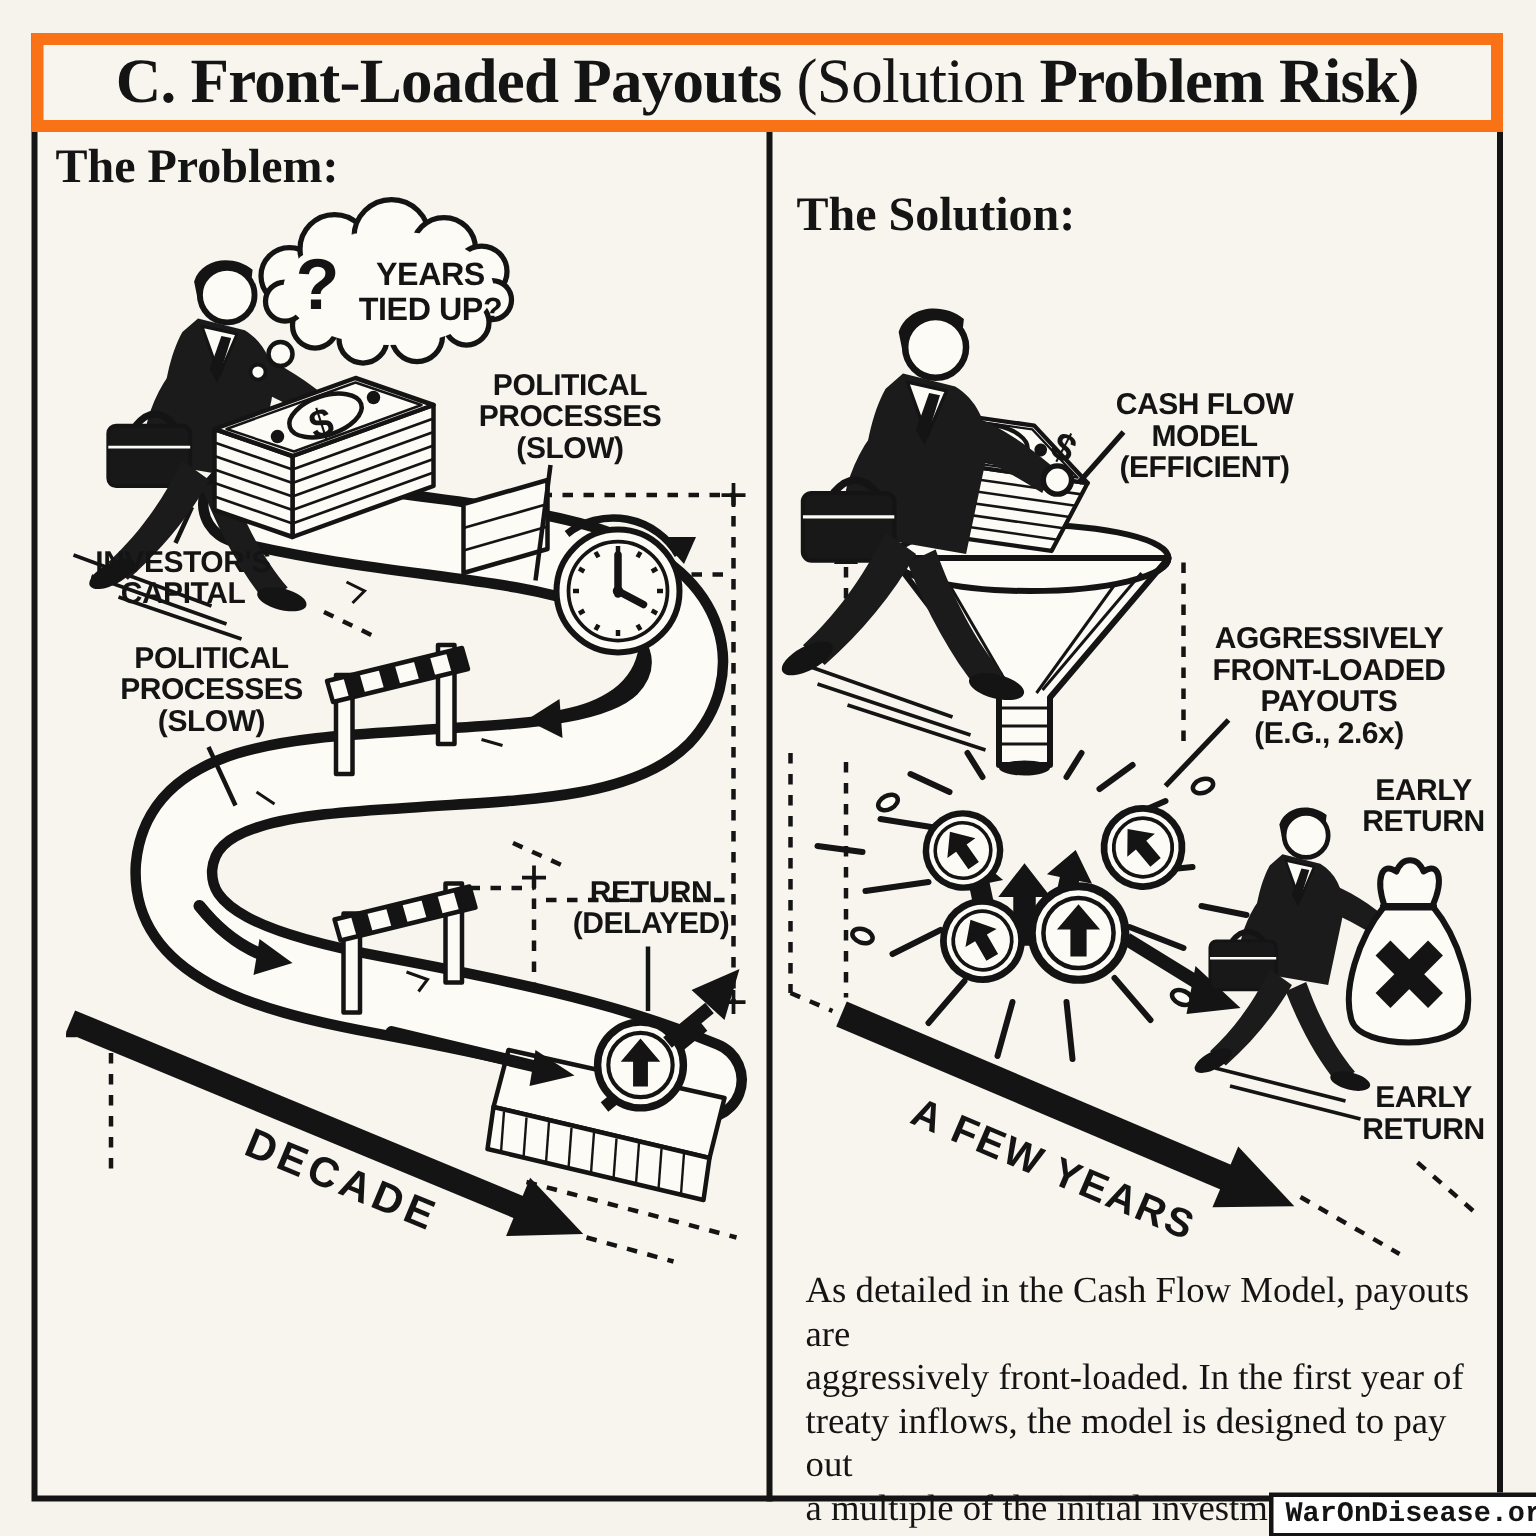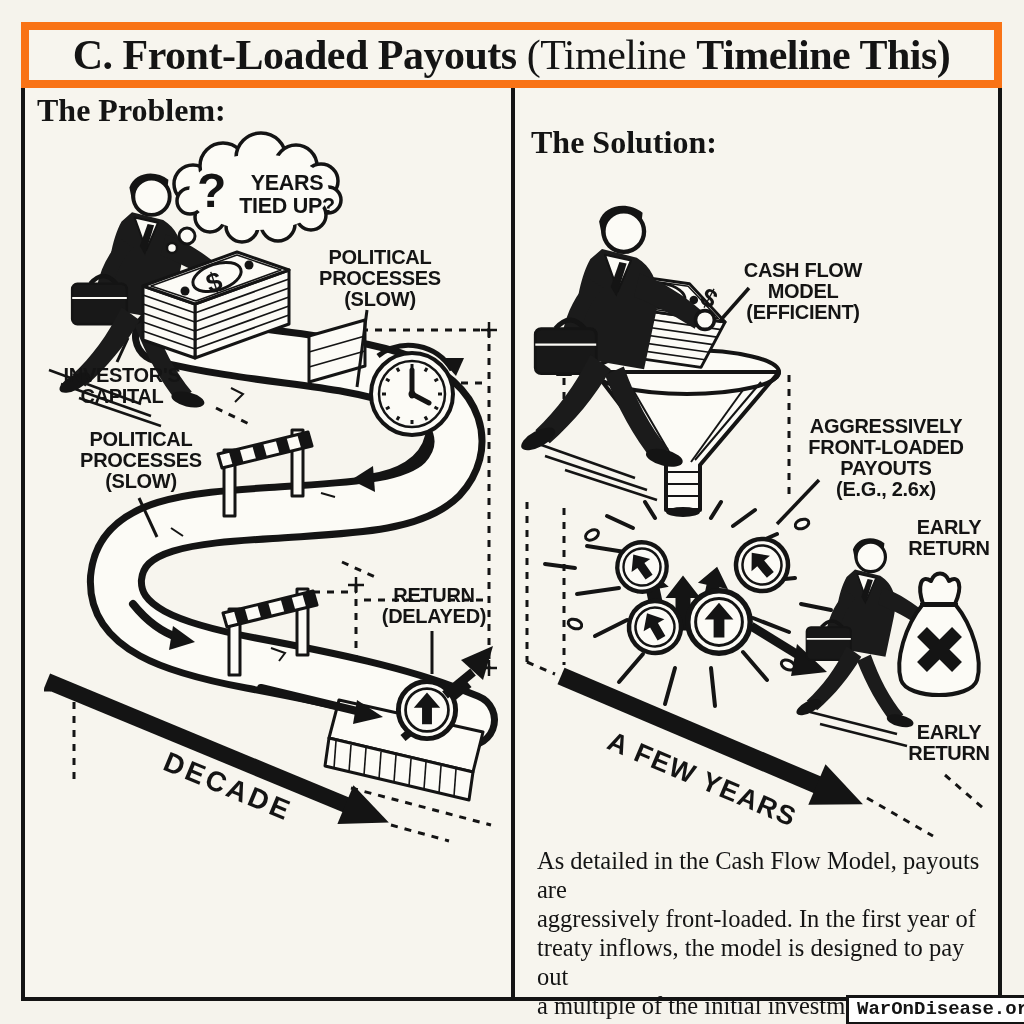--- a/index.html
+++ b/index.html
@@ -98,22 +98,22 @@
         <line x1="0" y1="32" x2="56" y2="16" stroke-width="1.8"></line>
         <line x1="0" y1="47" x2="56" y2="31" stroke-width="1.8"></line>
       </g>
     </defs>
   </svg>
 
   <div class="outer-frame"></div>
 
   <div class="title-bar">
     <span class="b">C. Front-Loaded Payouts</span>
-      <span class="r"> (Timeline </span>
-      <span class="b">Timeline This)</span>
+      <span class="r"> (Solution </span>
+      <span class="b">Problem Risk)</span>
   </div>
 
   <div class="divider"></div>
 
   <div class="panel panel-left">
     <h2 class="panel-heading">The Problem:</h2>
 
     <svg class="art" width="490" height="913" viewBox="0 0 490 913">
 
       <g class="ink" stroke-width="3" stroke-dasharray="7 7" fill="none">

